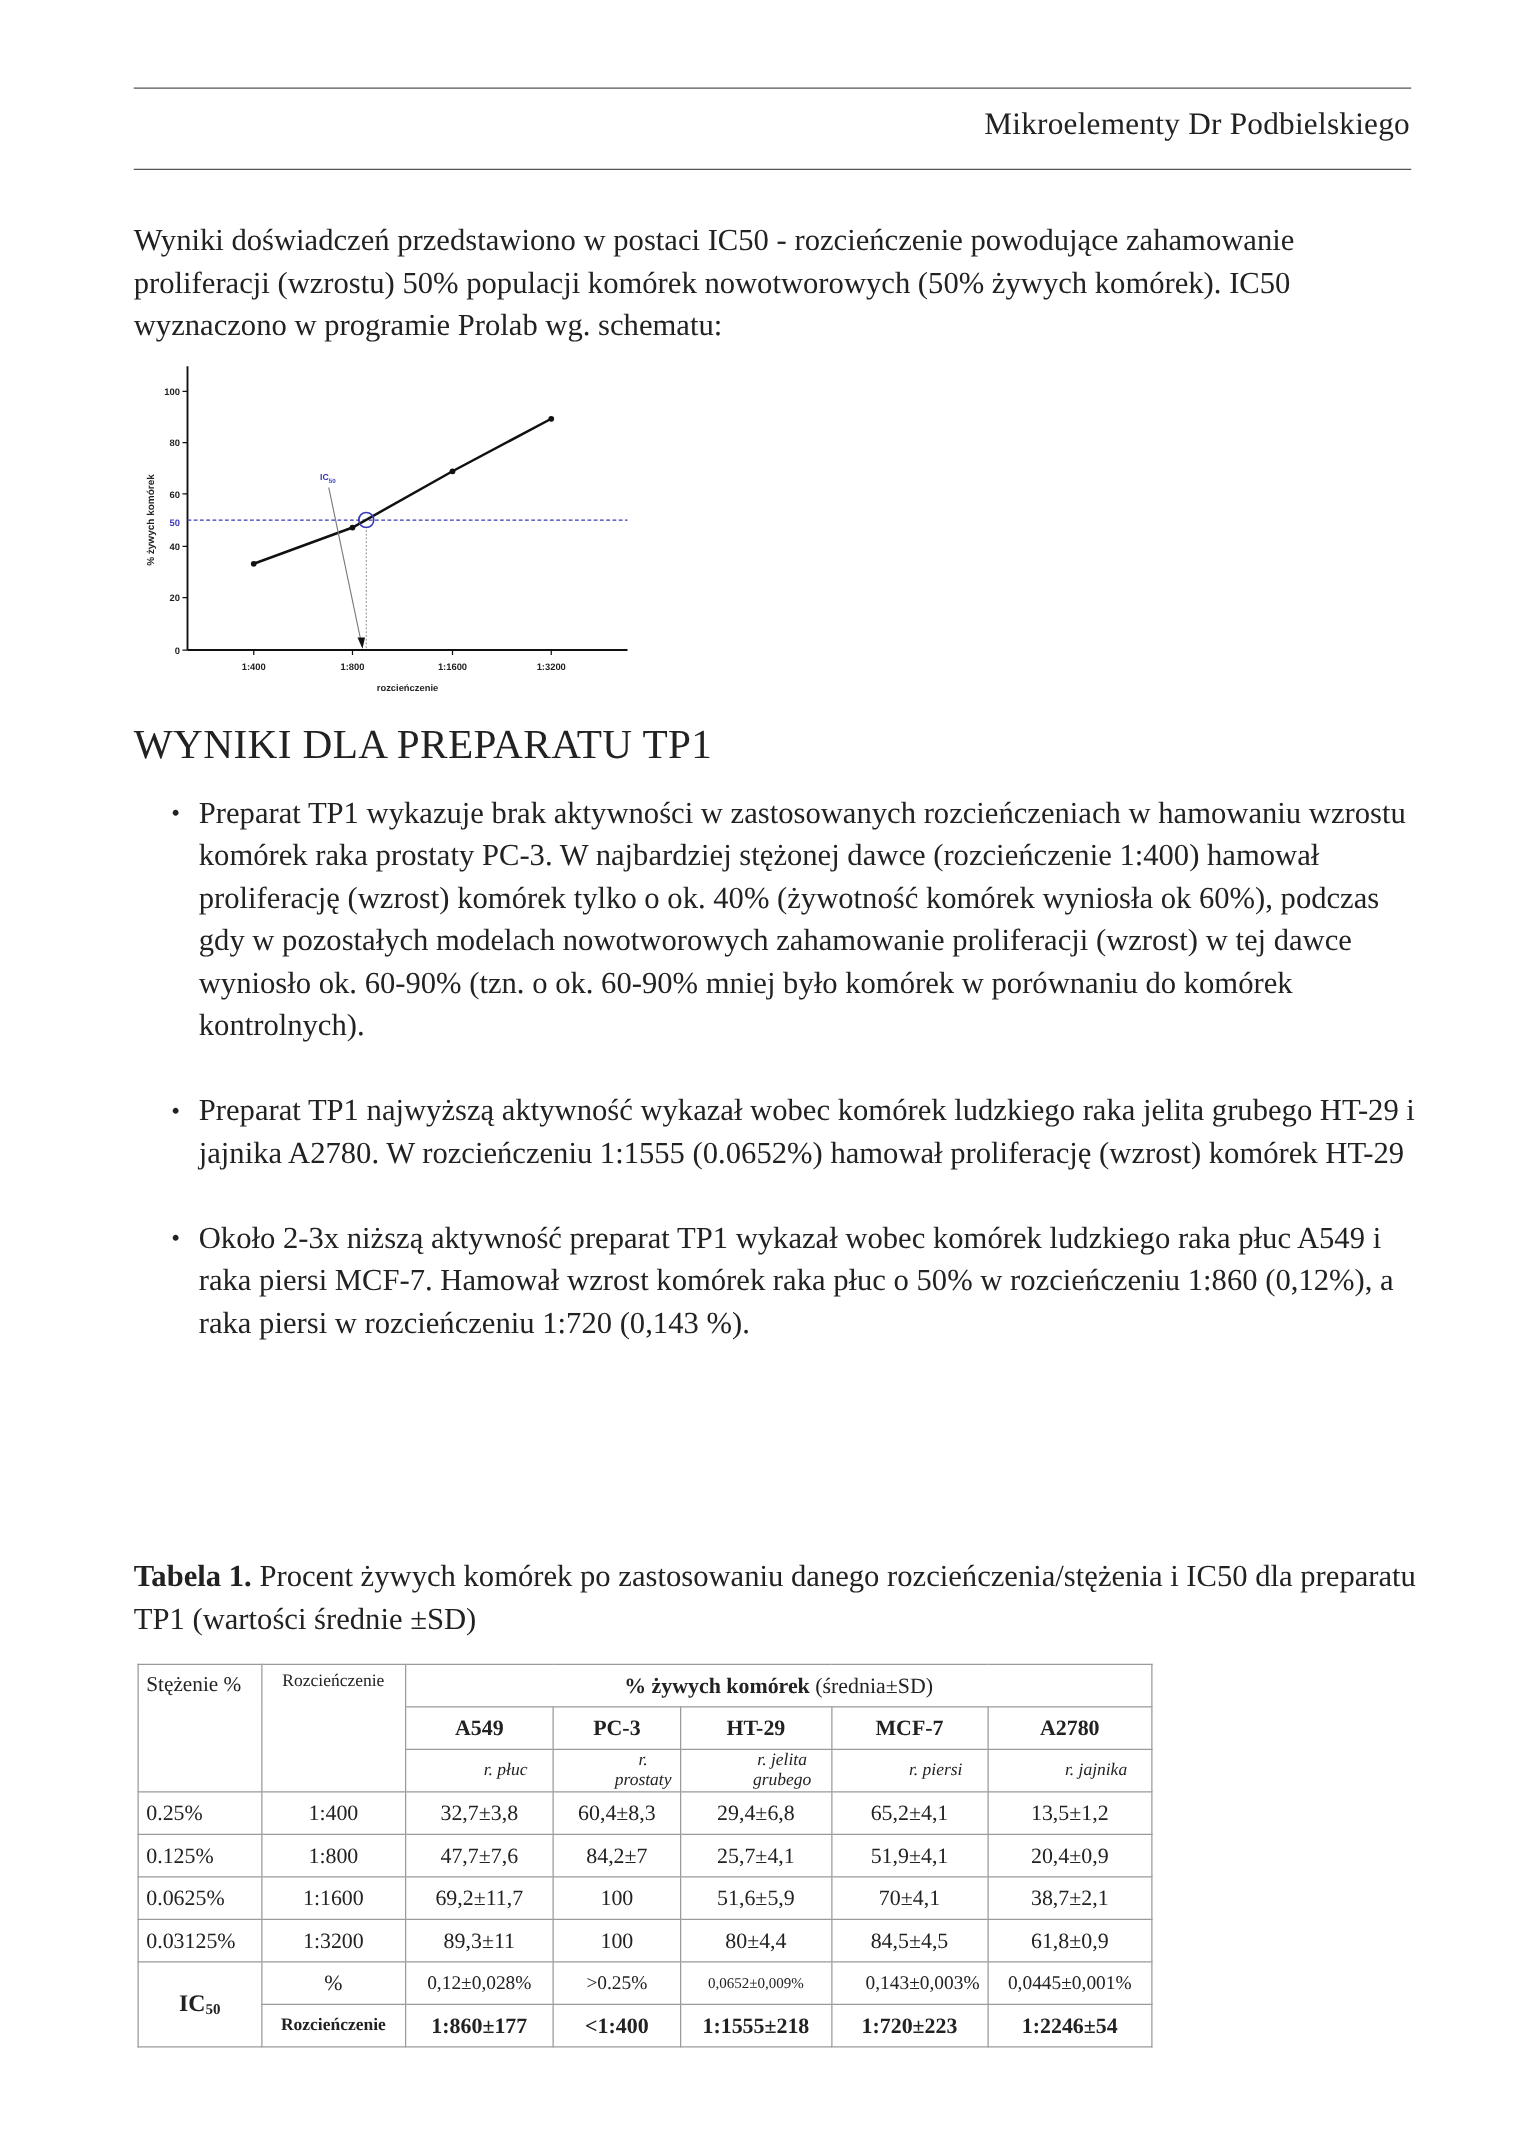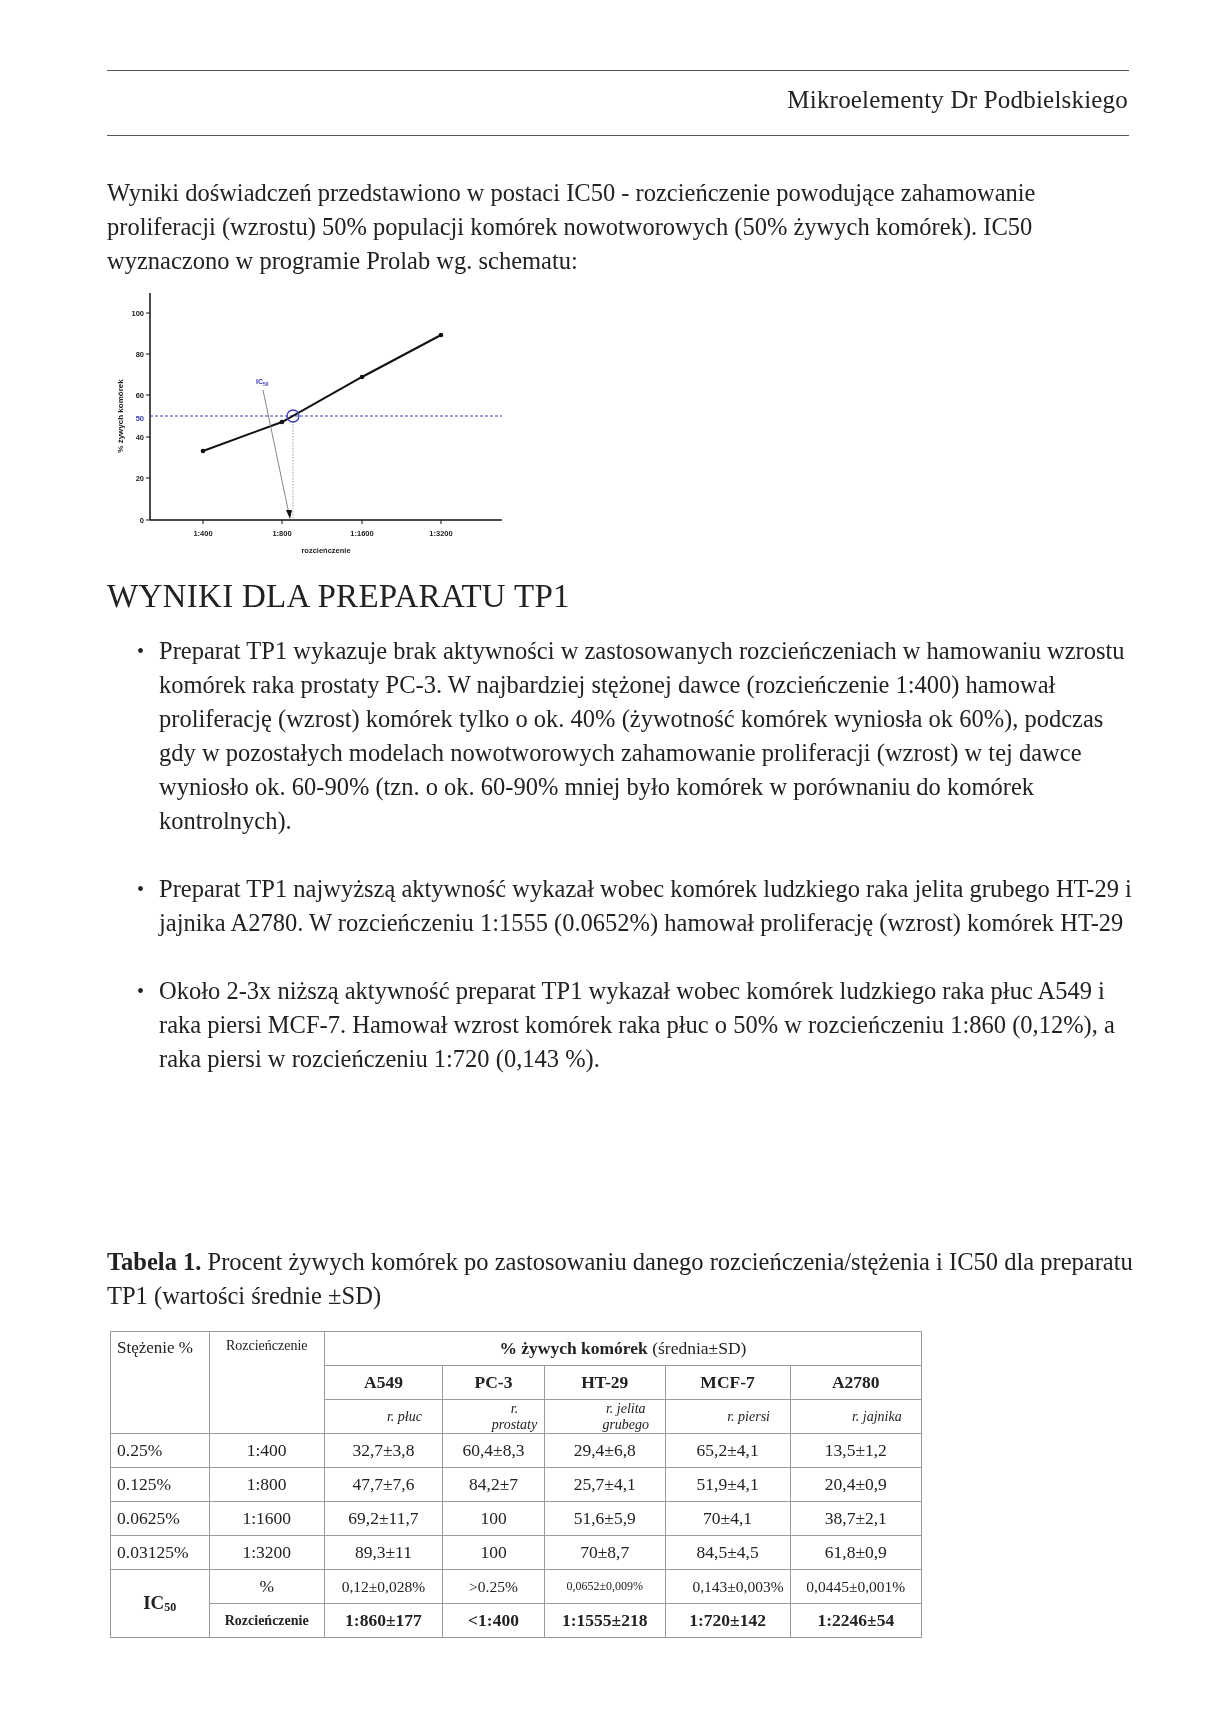--- a/index.html
+++ b/index.html
@@ -156,35 +156,35 @@
     <td>100</td>
     <td>51,6±5,9</td>
     <td>70±4,1</td>
     <td>38,7±2,1</td>
   </tr>
   <tr>
     <td class="left">0.03125%</td>
     <td>1:3200</td>
     <td>89,3±11</td>
     <td>100</td>
-    <td>70±8,7</td>
+    <td>80±4,4</td>
     <td>84,5±4,5</td>
     <td>61,8±0,9</td>
   </tr>
   <tr>
     <td rowspan="2" style="font-weight:bold;font-size:19px;"><span>IC</span><sub class="s">50</sub></td>
     <td>%</td>
     <td class="small" style="font-size:15.5px;">0,12±0,028%</td>
     <td class="small" style="font-size:15.5px;">&gt;0.25%</td>
     <td class="small" style="font-size:12px;">0,0652±0,009%</td>
     <td class="small" style="font-size:15.5px;text-align:right;">0,143±0,003%</td>
     <td class="small" style="font-size:15.5px;">0,0445±0,001%</td>
   </tr>
   <tr>
     <td class="bold small">Rozcieńczenie</td>
     <td class="bold">1:860±177</td>
     <td class="bold">&lt;1:400</td>
     <td class="bold">1:1555±218</td>
-    <td class="bold">1:720±142</td>
+    <td class="bold">1:720±223</td>
     <td class="bold">1:2246±54</td>
   </tr>
 </tbody>
   </table>
 
 </body></html>

